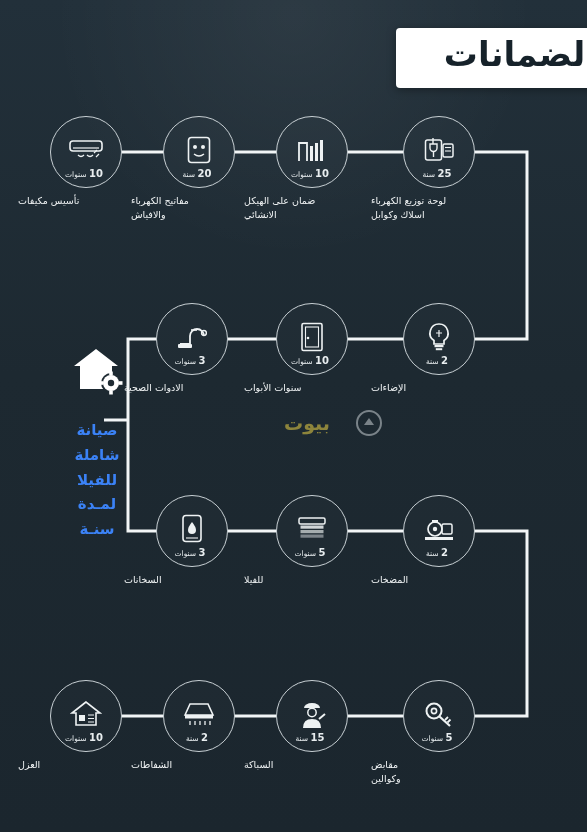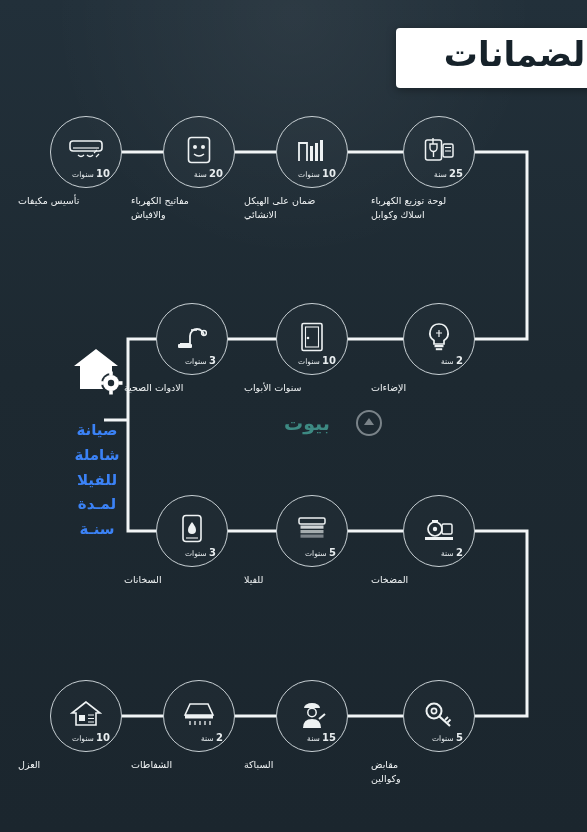--- a/index.html
+++ b/index.html
@@ -44,22 +44,22 @@
     box-sizing:border-box;
     display:flex;align-items:center;justify-content:center;
     flex-direction:column;
     background:rgba(255,255,255,0.015);
   }
   .node .glyph{
     margin-top:-4px;
     display:block;
   }
   .node .dur{
-    position:absolute;bottom:9px;left:0;right:12px;
-    text-align:right;font-size:7.5px;color:#e8edef;
+    position:absolute;bottom:9px;left:0;right:4px;
+    text-align:center;font-size:7.5px;color:#e8edef;
     white-space:nowrap;line-height:1;
     direction:rtl;
   }
   .node .dur b{font-size:10px;font-weight:bold;}
   .node .caption{
     position:absolute;top:78px;left:-32px;width:136px;
     text-align:left;font-size:9.5px;line-height:1.45;color:#f1f4f5;
     direction:rtl;
   }
 
@@ -70,21 +70,21 @@
     font-size:15px;line-height:1.65;font-weight:bold;color:#3b82f6;direction:rtl;
   }
 
   
   .watermark{
     position:absolute;left:264px;top:402px;width:120px;height:42px;
     opacity:.5;
   }
   .wm-text{
     position:absolute;left:0;top:10px;width:86px;text-align:center;
-    font-size:19px;font-weight:bold;color:#5eead4;direction:rtl;letter-spacing:1px;
+    font-size:19px;font-weight:bold;color:#fde047;direction:rtl;letter-spacing:1px;
   }
 </style>
 </head>
 <body>
 
 <div class="page">
   <div class="bg-grad"></div>
 
   <div class="lines">
     <svg width="587" height="832" viewBox="0 0 587 832" fill="none" aria-hidden="true">

